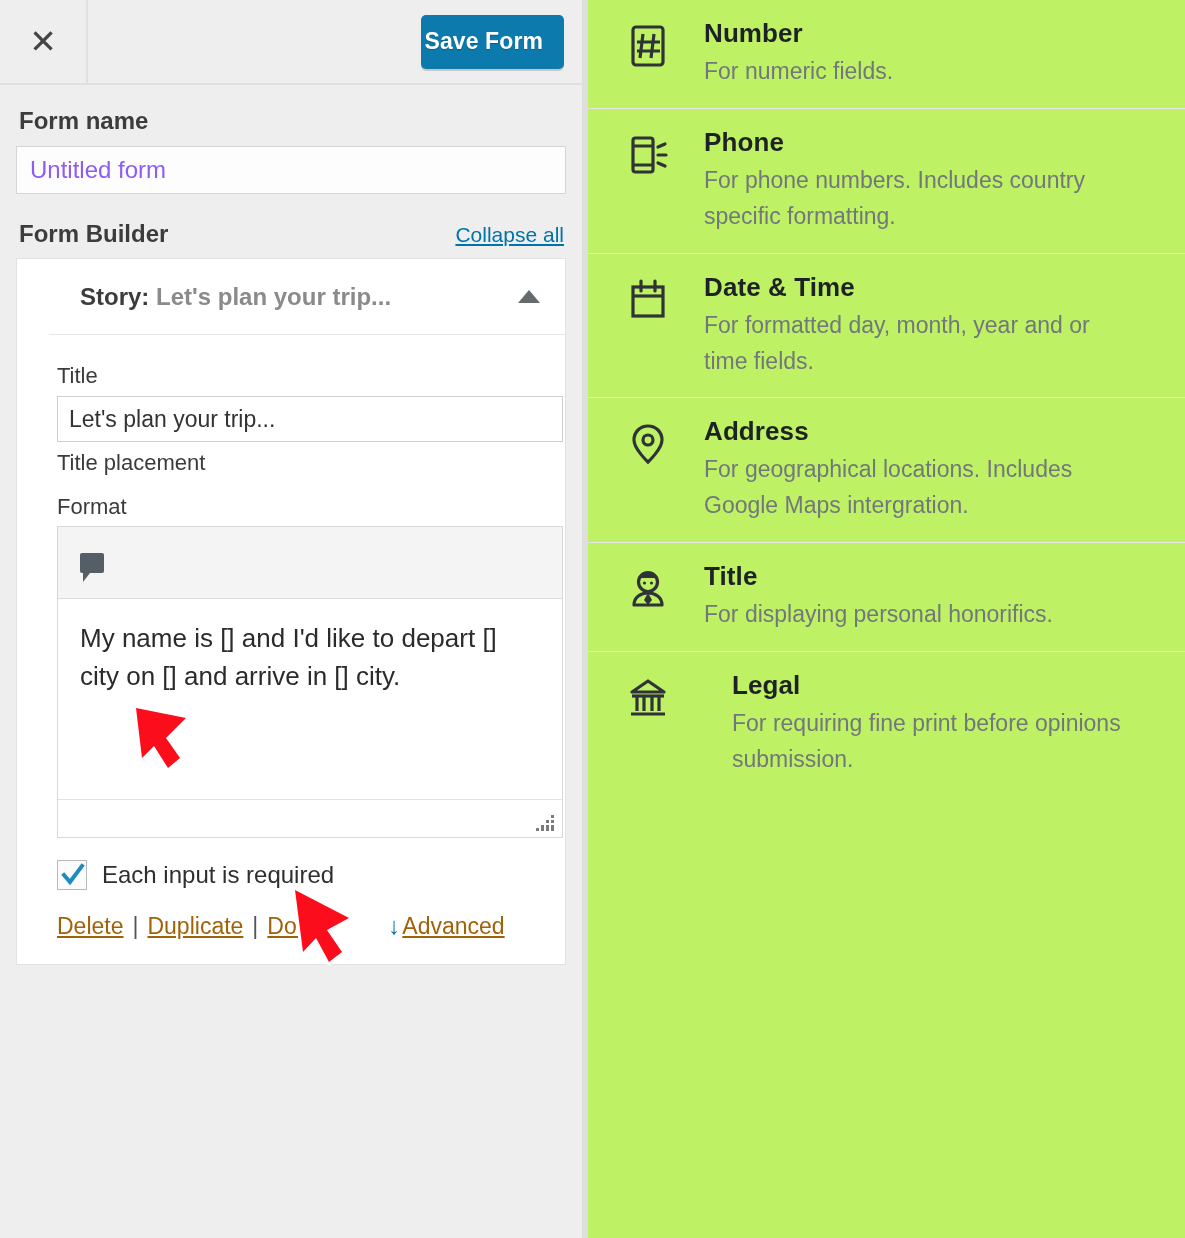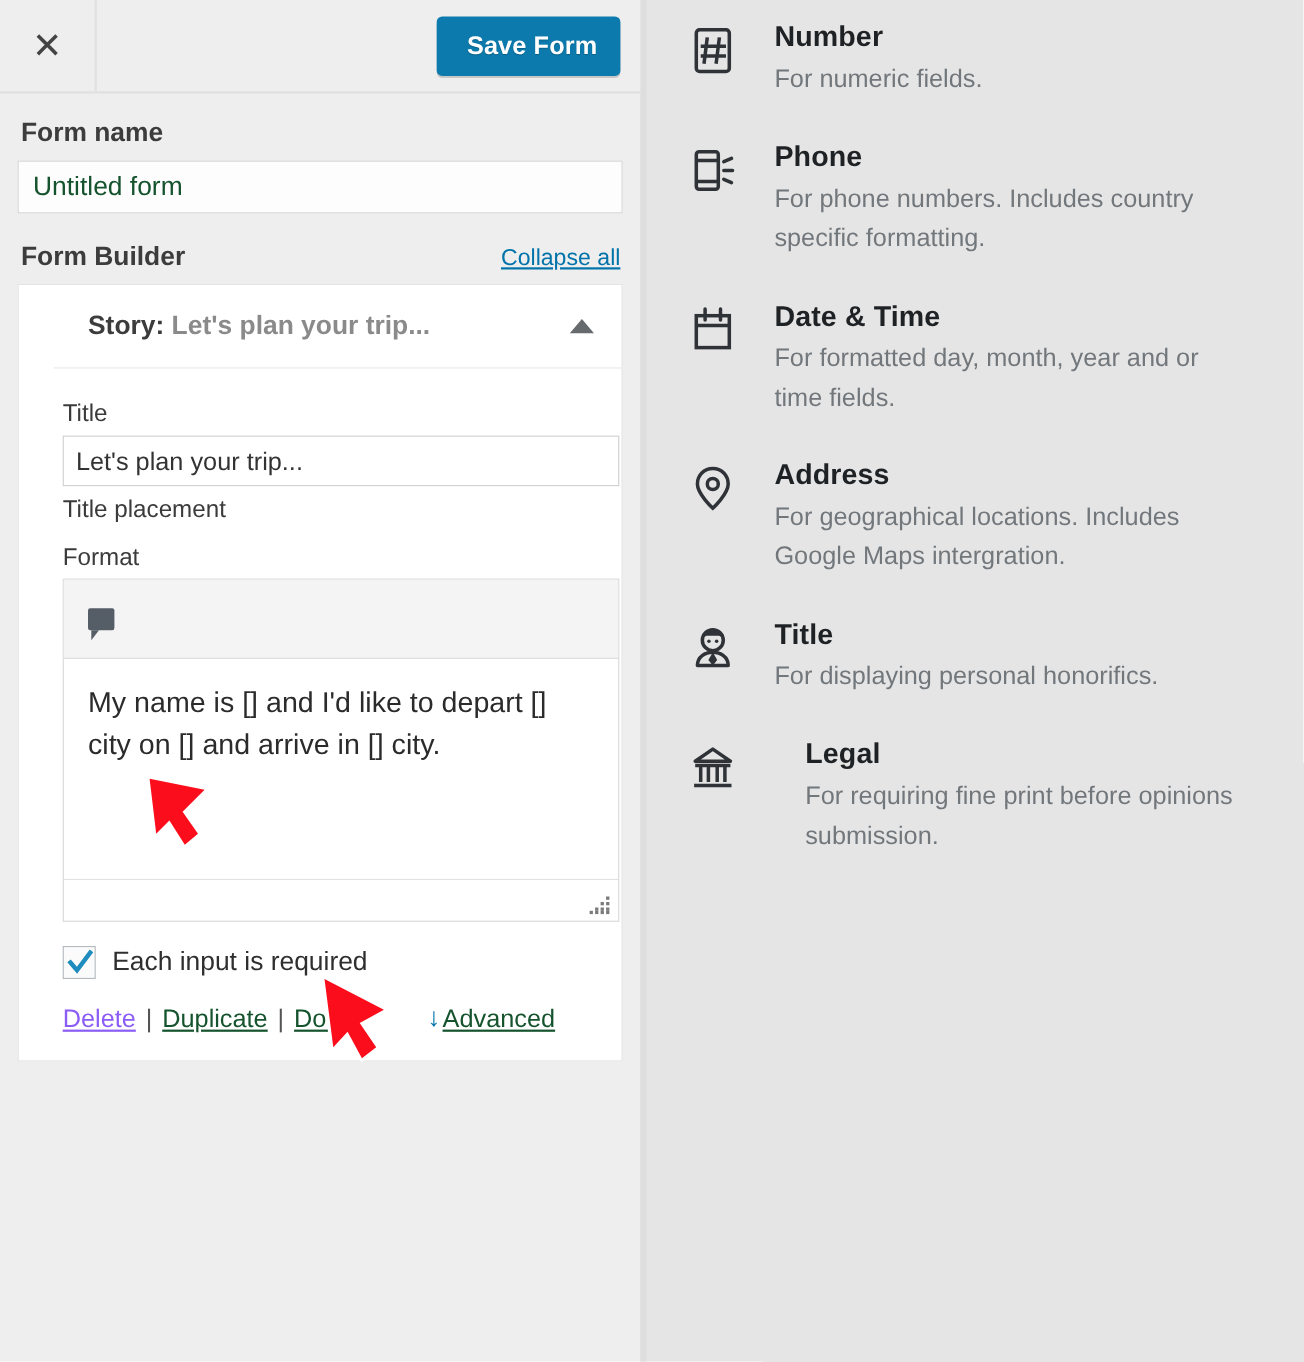--- a/index.html
+++ b/index.html
@@ -56,21 +56,21 @@
     justify-content: flex-end;
     padding-right: 18px;
   }
   .save-btn {
     background: #0c7aad;
     color: #ffffff;
     border: none;
     border-radius: 5px;
     font-size: 23px;
     font-weight: 700;
-    padding: 13px 21px 14px 27px;
+    padding: 13px 21px 14px 3px;
     letter-spacing: .1px;
     box-shadow: 0 2px 0 rgba(0,0,0,.16);
     cursor: pointer;
     font-family: "Liberation Sans", sans-serif;
     text-shadow: 0 1px 1px rgba(0,0,0,.22);
   }
 
   .left-body { padding: 0 16px; }
 
   .section-label {
@@ -78,21 +78,21 @@
     font-weight: 700;
     color: #3c3c3c;
     margin: 22px 0 11px 3px;
   }
   .text-input {
     width: 100%;
     height: 48px;
     border: 1px solid #d5d5d5;
     background: #fdfdfd;
     font-size: 24px;
-    color: #14532d;
+    color: #8b5cf6;
     padding: 0 13px;
     font-family: "Liberation Sans", sans-serif;
     outline: none;
   }
 
   .builder-head {
     display: flex;
     align-items: baseline;
     justify-content: space-between;
     margin: 26px 2px 10px 3px;
@@ -263,36 +263,36 @@
 
   .actions-row {
     display: flex;
     align-items: center;
     margin: 22px 0 8px 18px;
   }
   .act-link {
     font-size: 23px;
     text-decoration: underline;
     cursor: pointer;
-    color: #14532d;
-  }
-  .act-link.danger { color: #8b5cf6; }
+    color: #a16207;
+  }
+  .act-link.danger { color: #a16207; }
   .sep { font-size: 23px; color: #555555; margin: 0 9px; }
   .advanced-wrap {
     margin-left: 66px;
     display: flex;
     align-items: center;
     cursor: pointer;
   }
   .down-arrow { font-size: 24px; color: #0073aa; margin-right: 2px; }
 
   
   .right-panel {
     flex: 1;
-    background: #e5e5e5;
+    background: #bef264;
     height: 1238px;
     overflow: hidden;
   }
   .ftype {
     display: flex;
     padding: 18px 30px 18px 40px;
     border-bottom: 1px solid #e6e6e6;
     cursor: pointer;
     align-items: flex-start;
   }

